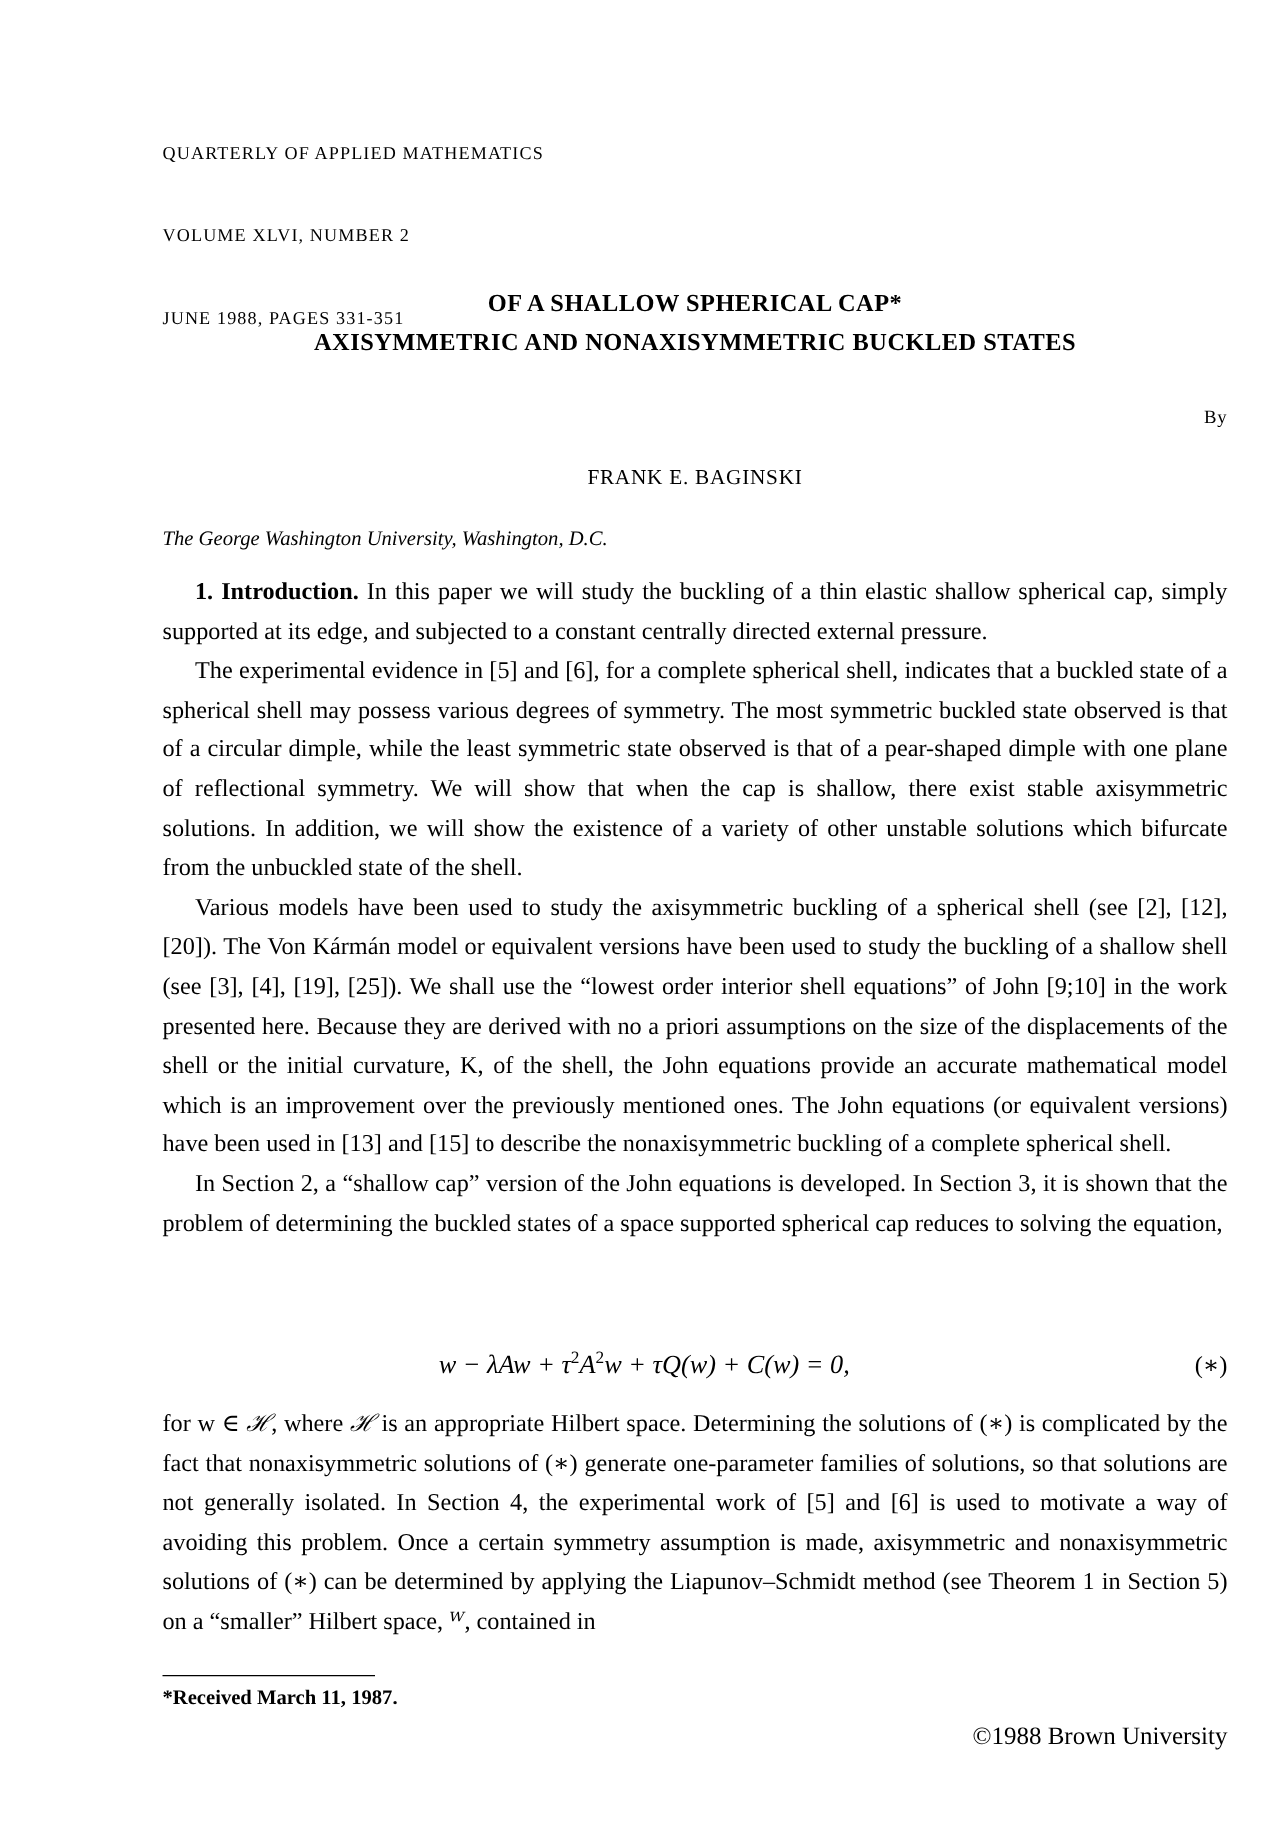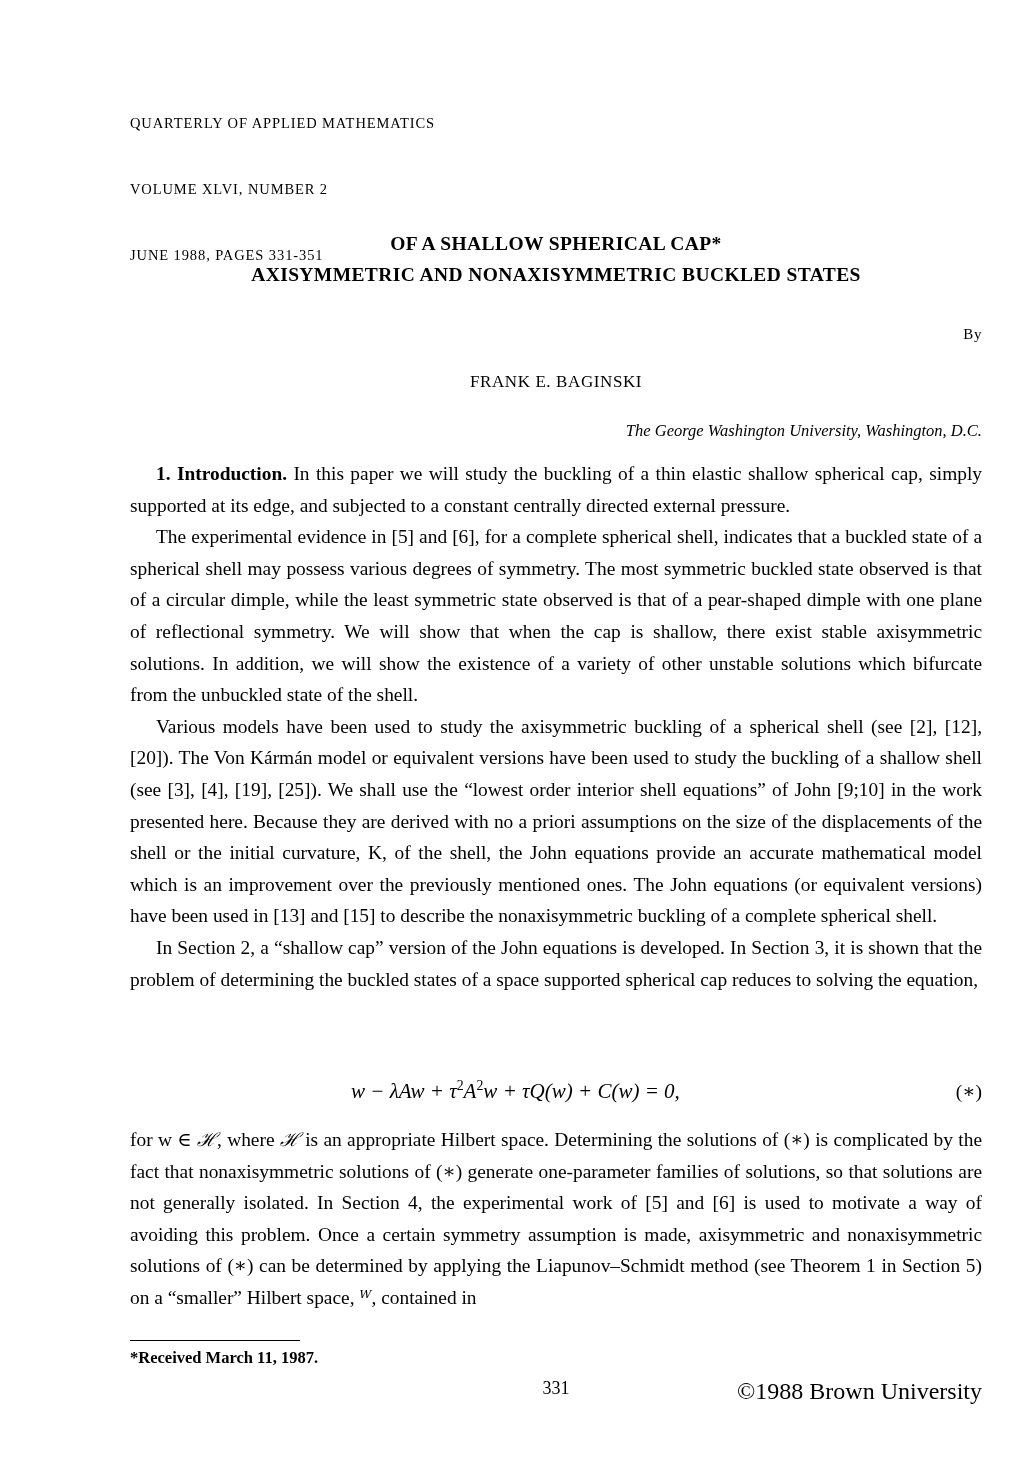--- a/index.html
+++ b/index.html
@@ -70,21 +70,21 @@
     width: 852px;
     text-align: center;
     font-size: 17px;
     letter-spacing: 0.6px;
   }
   .affiliation {
     position: absolute;
     left: 84px;
     top: 421px;
     width: 852px;
-    text-align: right;
+    text-align: left;
     font-size: 16.5px;
     font-style: italic;
   }
 
   
   .body-block {
     position: absolute;
     left: 84px;
     width: 852px;
     font-size: 19.4px;
@@ -161,21 +161,21 @@
     left: 84px;
     top: 1378px;
     width: 852px;
     text-align: center;
     font-size: 18px;
   }
   .copyright {
     position: absolute;
     right: 84px;
     top: 1378px;
-    font-size: 24px;
+    font-size: 20px;
     white-space: pre;
   }
 </style>
 </head>
 <body>
 
 <div class="page">
 
   <div class="journal-header">
     <div>QUARTERLY OF APPLIED MATHEMATICS</div>
@@ -206,16 +206,15 @@
     <div class="eq-tag">(∗)</div>
   </div>
 
   <div class="body-block block-b">
     <p style="text-indent:0"><span>for w ∈ </span><span class="scr">ℋ</span><span>, where </span><span class="scr">ℋ</span><span> is an appropriate Hilbert space. Determining the solutions of (∗) is complicated by the fact that nonaxisymmetric solutions of (∗) generate one-parameter families of solutions, so that solutions are not generally isolated. In Section 4, the experimental work of [5] and [6] is used to motivate a way of avoiding this problem. Once a certain symmetry assumption is made, axisymmetric and nonaxisymmetric solutions of (∗) can be determined by applying the Liapunov–Schmidt method (see Theorem 1 in Section 5) on a “smaller” Hilbert space, </span><span class="scr">ᵂ</span><span>, contained in</span></p>
   </div>
 
   <div class="footnote-rule"></div>
   <div class="footnote">*Received March 11, 1987.</div>
 
-  <div class="page-number">331</div>
   <div class="copyright">©1988 Brown University</div>
 
 </div>
 
 </body></html>

